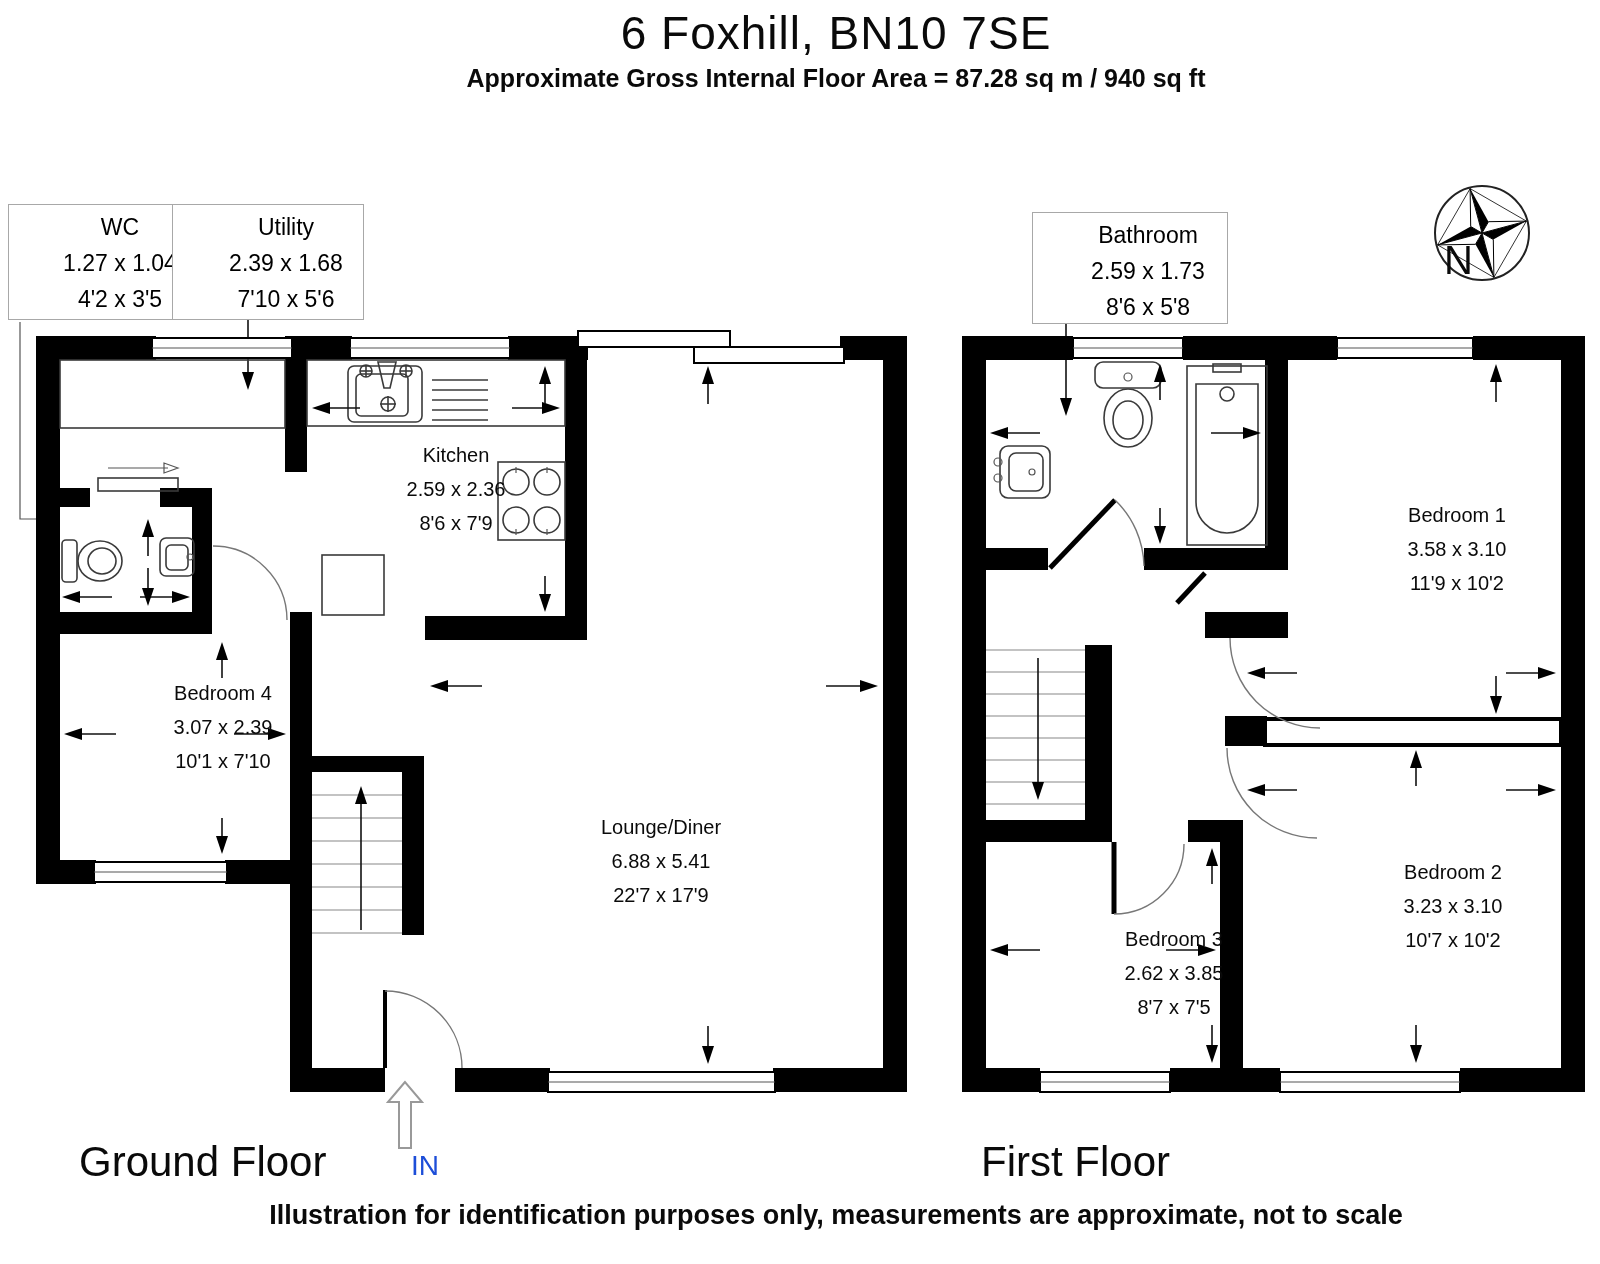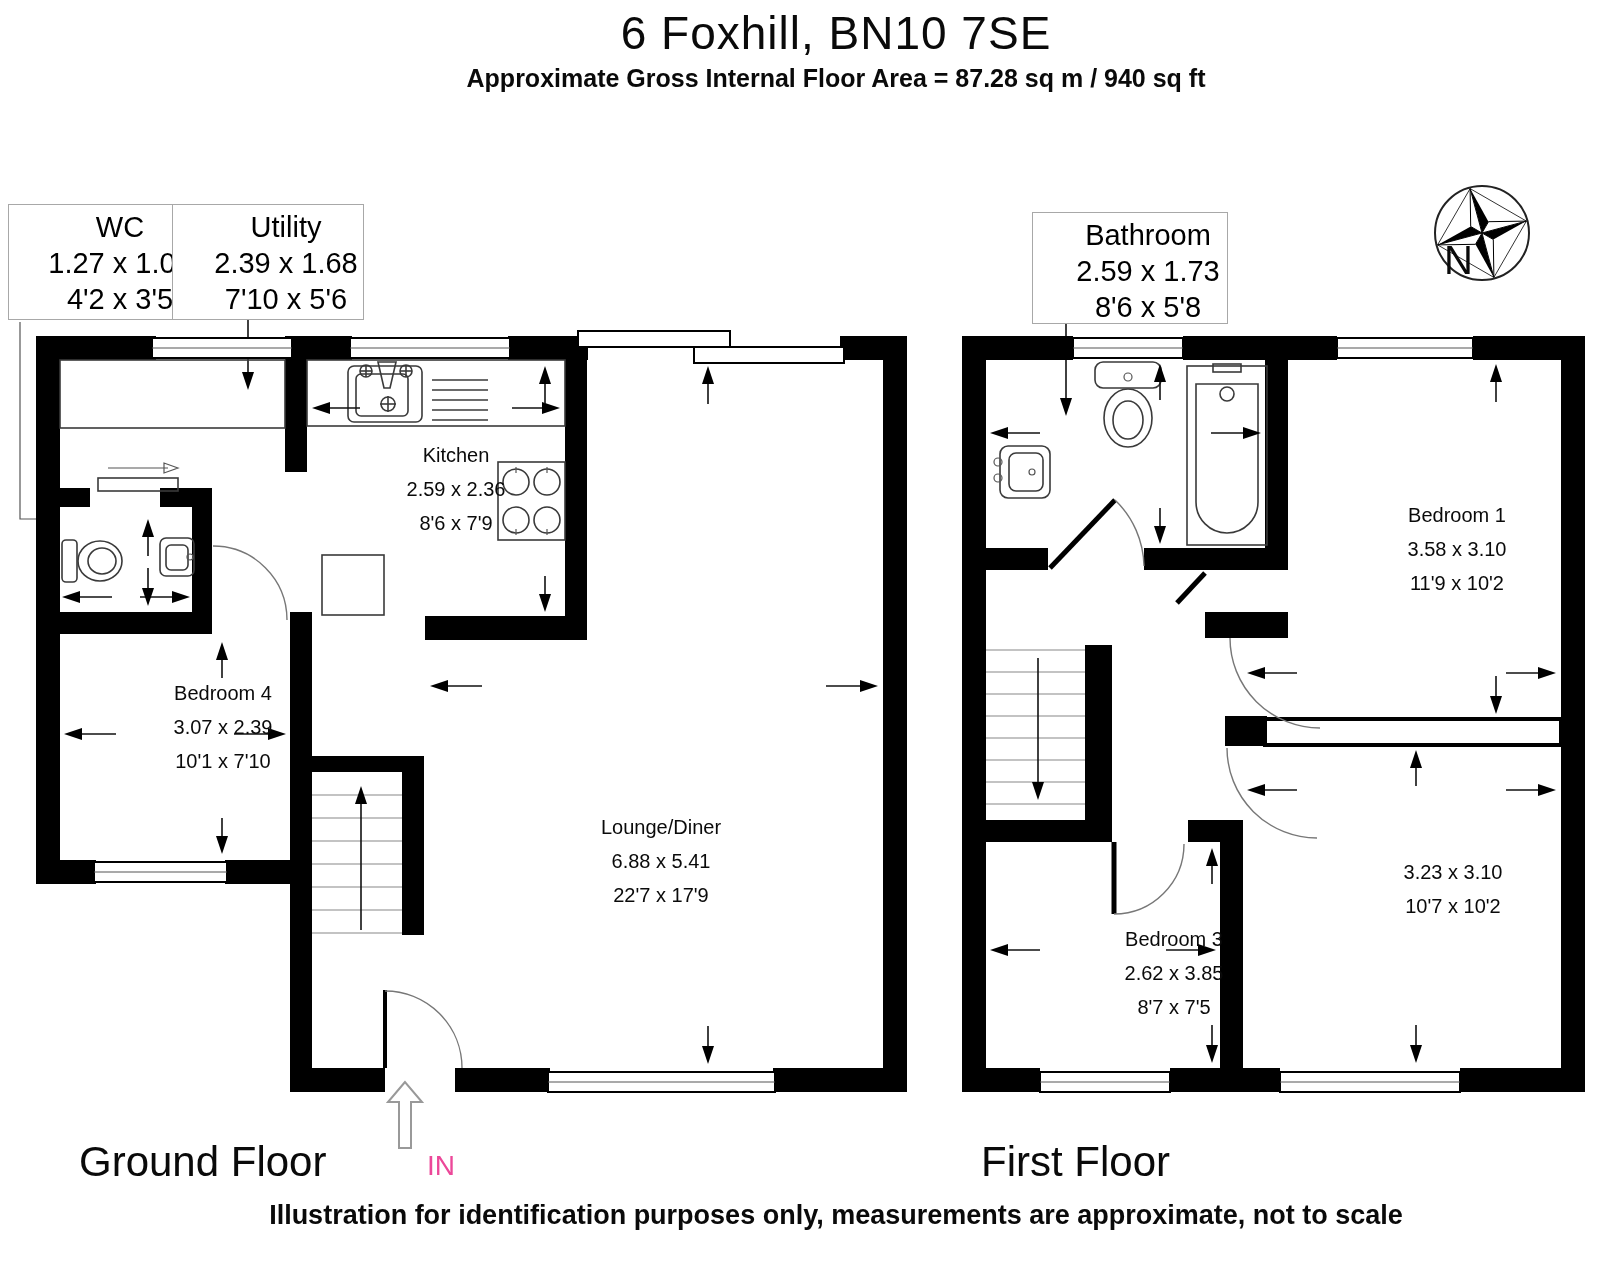--- a/index.html
+++ b/index.html
@@ -2,24 +2,24 @@
 <html><head>
 <meta charset="utf-8">
 <style>
   html,body{margin:0;padding:0;background:#fff;}
   .page{position:relative;width:1600px;height:1264px;background:#fff;overflow:hidden;
         font-family:"Liberation Sans", sans-serif;color:#000;}
   .abs{position:absolute;padding-left:36px;}
   .title{width:1600px;text-align:center;top:6px;font-size:46px;letter-spacing:1px;color:#0a0a0a;}
   .subtitle{width:1600px;text-align:center;top:64px;font-size:25px;font-weight:bold;color:#0a0a0a;}
   .callout{border:1px solid #a8a8a8;background:#fff;text-align:center;
-           font-size:29px;line-height:36px;padding-top:4px;z-index:3;}
+           font-size:23px;line-height:36px;padding-top:4px;z-index:3;}
   .roomlabel{text-align:center;font-size:20px;line-height:34px;z-index:2;color:#0a0a0a;}
   .floorlabel{font-size:42px;color:#0a0a0a;}
-  .inlabel{font-size:28px;color:#ec4899;text-align:center;}
+  .inlabel{font-size:28px;color:#1d4ed8;}
   .nlabel{font-size:40px;color:#0a0a0a;}
   .disclaimer{width:1600px;text-align:center;top:1200px;font-size:27px;font-weight:bold;color:#0a0a0a;}
   svg{position:absolute;left:0;top:0;}
   .wall{fill:#000;stroke:none;}
   .win{fill:#fff;stroke:#000;stroke-width:2;}
   .thin{fill:none;stroke:#3a3a3a;stroke-width:1.6;}
   .thin2{fill:none;stroke:#555;stroke-width:1.2;}
   .arc{fill:none;stroke:#777;stroke-width:1.4;}
   .tread{stroke:#888;stroke-width:1.2;}
   .mline{stroke:#111;stroke-width:1.6;}
@@ -354,20 +354,21 @@
     <div>Lounge/Diner</div>
     <div>6.88 x 5.41</div>
     <div>22'7 x 17'9</div>
   </div>
   <div class="abs roomlabel" style="left:1281px;top:498px;width:280px;">
     <div>Bedroom 1</div>
     <div>3.58 x 3.10</div>
     <div>11'9 x 10'2</div>
   </div>
   <div class="abs roomlabel" style="left:1277px;top:855px;width:280px;">
+    <div>Bedroom 2</div>
     <div>3.23 x 3.10</div>
     <div>10'7 x 10'2</div>
   </div>
   <div class="abs roomlabel" style="left:998px;top:922px;width:280px;">
     <div>Bedroom 3</div>
     <div>2.62 x 3.85</div>
     <div>8'7 x 7'5</div>
   </div>
 
   <div class="abs nlabel" style="left:1408px;top:238px;">N</div>

